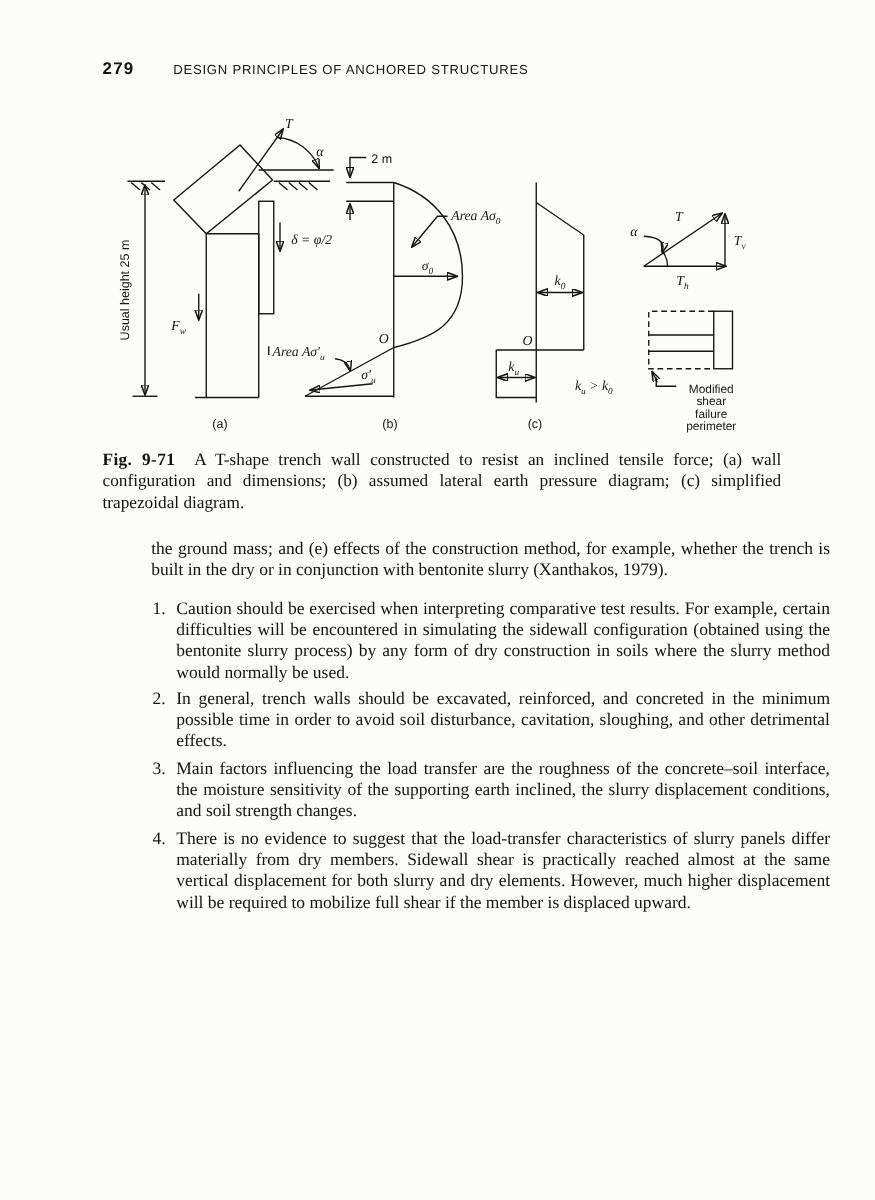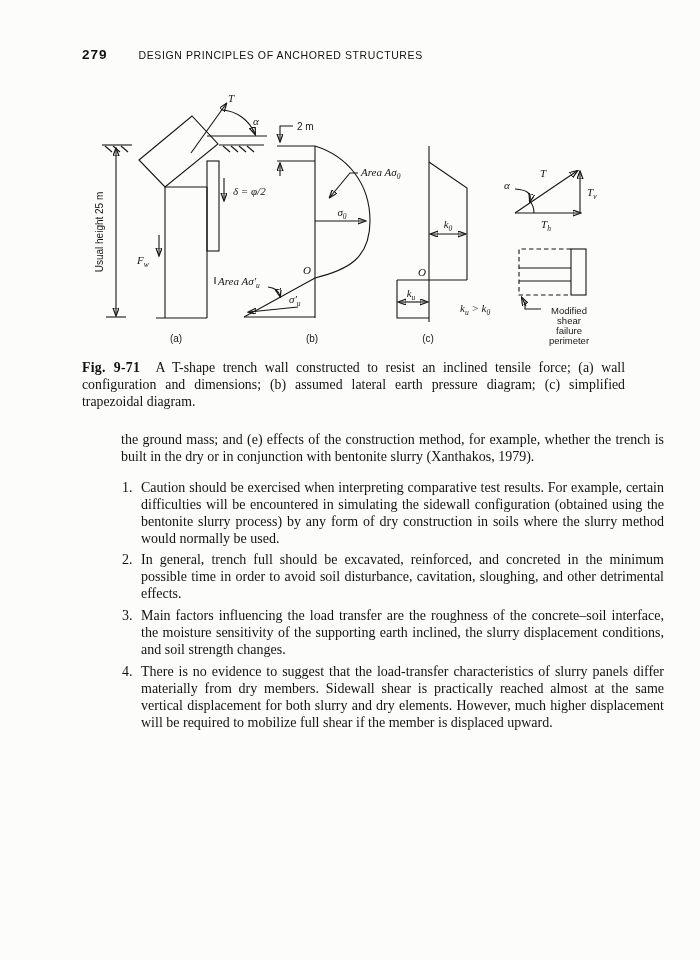--- a/index.html
+++ b/index.html
@@ -156,21 +156,21 @@
 
   <div class="bodytext">
     <p class="para">the ground mass; and (e) effects of the construction method, for example, whether the trench is built in the dry or in conjunction with bentonite slurry (Xanthakos, 1979).</p>
     <ol class="comments">
       <li>
         <span class="num">1.</span>
         <span>Caution should be exercised when interpreting comparative test results. For example, certain difficulties will be encountered in simulating the sidewall configuration (obtained using the bentonite slurry process) by any form of dry construction in soils where the slurry method would normally be used.</span>
       </li>
       <li>
         <span class="num">2.</span>
-        <span>In general, trench full should be excavated, reinforced, and concreted in the minimum possible time in order to avoid soil disturbance, cavitation, sloughing, and other detrimental effects.</span>
+        <span>In general, trench walls should be excavated, reinforced, and concreted in the minimum possible time in order to avoid soil disturbance, cavitation, sloughing, and other detrimental effects.</span>
       </li>
       <li>
         <span class="num">3.</span>
         <span>Main factors influencing the load transfer are the roughness of the concrete–soil interface, the moisture sensitivity of the supporting earth inclined, the slurry displacement conditions, and soil strength changes.</span>
       </li>
       <li>
         <span class="num">4.</span>
         <span>There is no evidence to suggest that the load-transfer characteristics of slurry panels differ materially from dry members. Sidewall shear is practically reached almost at the same vertical displacement for both slurry and dry elements. However, much higher displacement will be required to mobilize full shear if the member is displaced upward.</span>
       </li>
     </ol>

